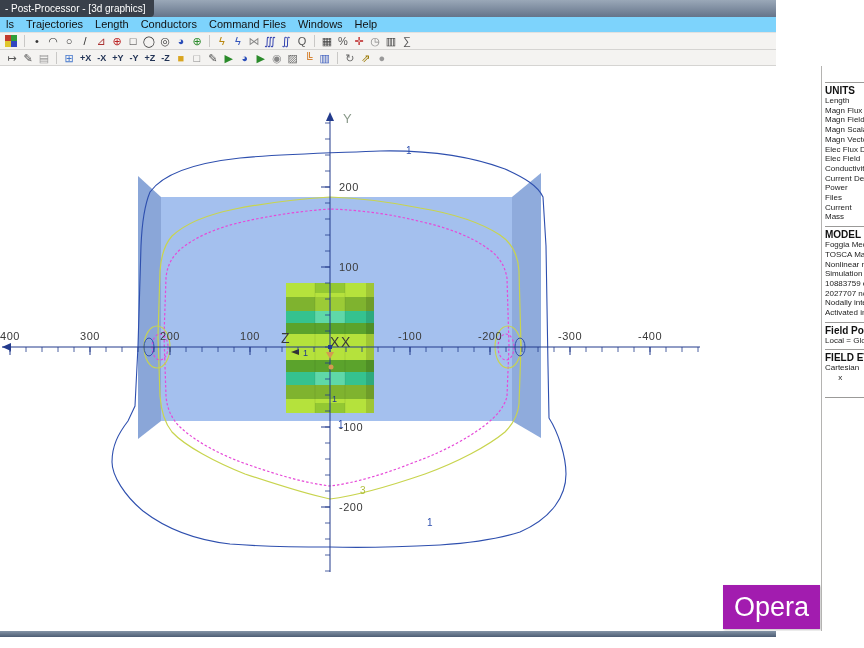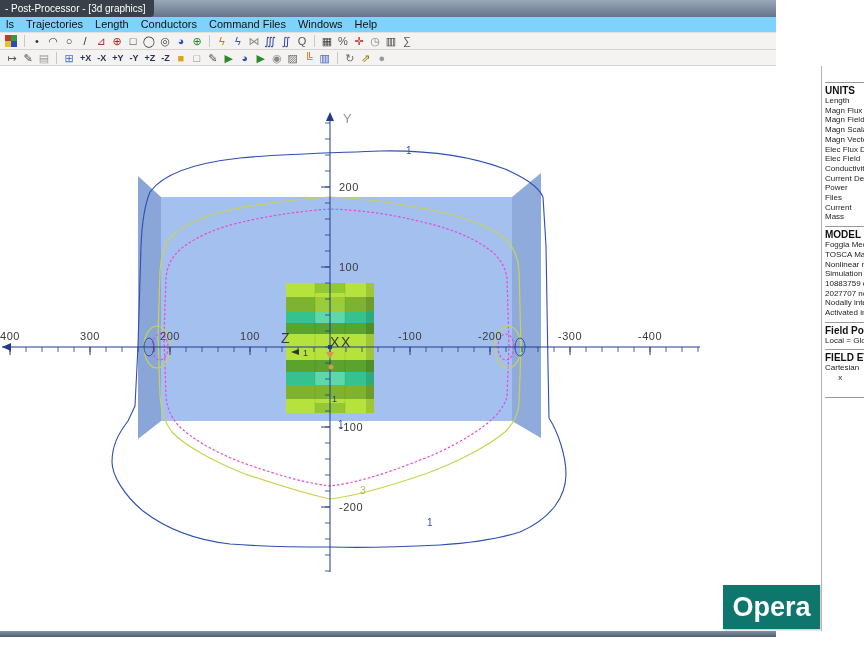--- a/index.html
+++ b/index.html
@@ -309,21 +309,21 @@
           <text x="332" y="336" fill="#223a8c" font-size="9" font-weight="300">1</text>
         </g>
 
       <g>
         <rect x="328" y="279" width="4" height="4" fill="#223a8c"></rect>
         <polygon points="326,286 334,286 330,293" fill="#d49a50"></polygon>
         <circle cx="331" cy="301" r="2.5" fill="#d49a50"></circle>
       </g>
     </svg>
 
-    <div class="opera" id="operalogo" style="background: #0f766e; font-weight: bold;">
+    <div class="opera" id="operalogo" style="background: #a21caf;">
       <span>Opera</span>
     </div>
 
     <div class="panel" id="panel">
         <div class="psec first">
           <div class="ptitle">UNITS</div>
           <div class="pitem">Length</div>
           <div class="pitem">Magn Flux D</div>
           <div class="pitem">Magn Field</div>
           <div class="pitem">Magn Scalar</div>

